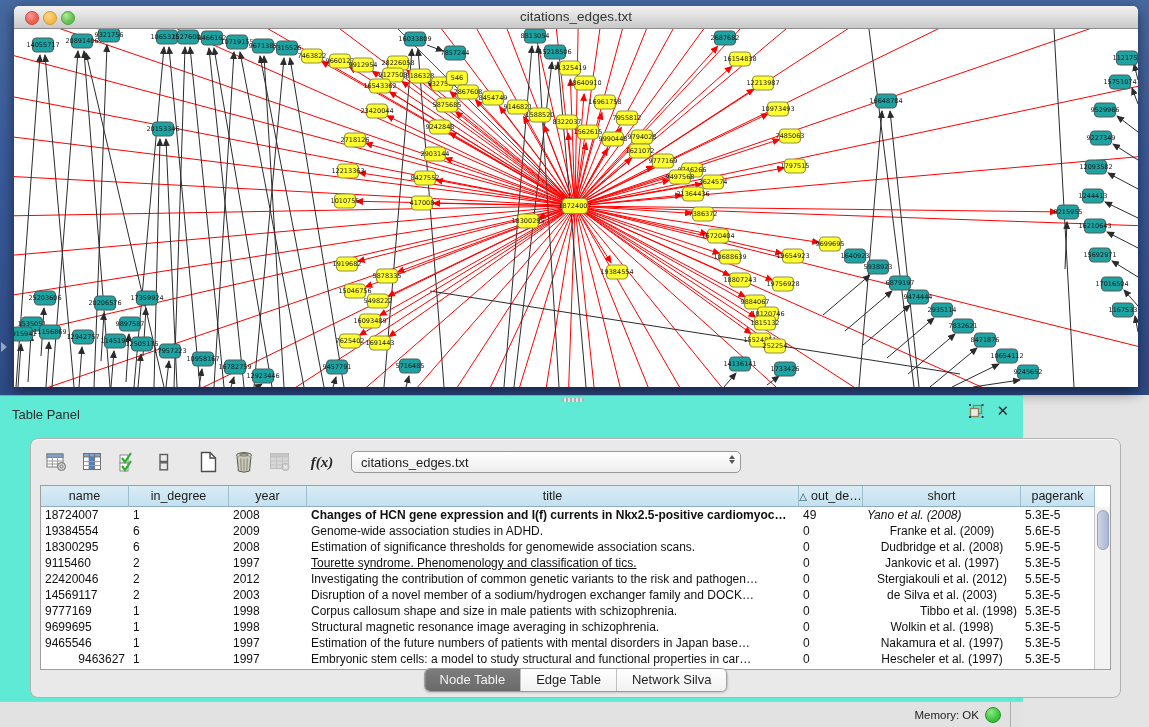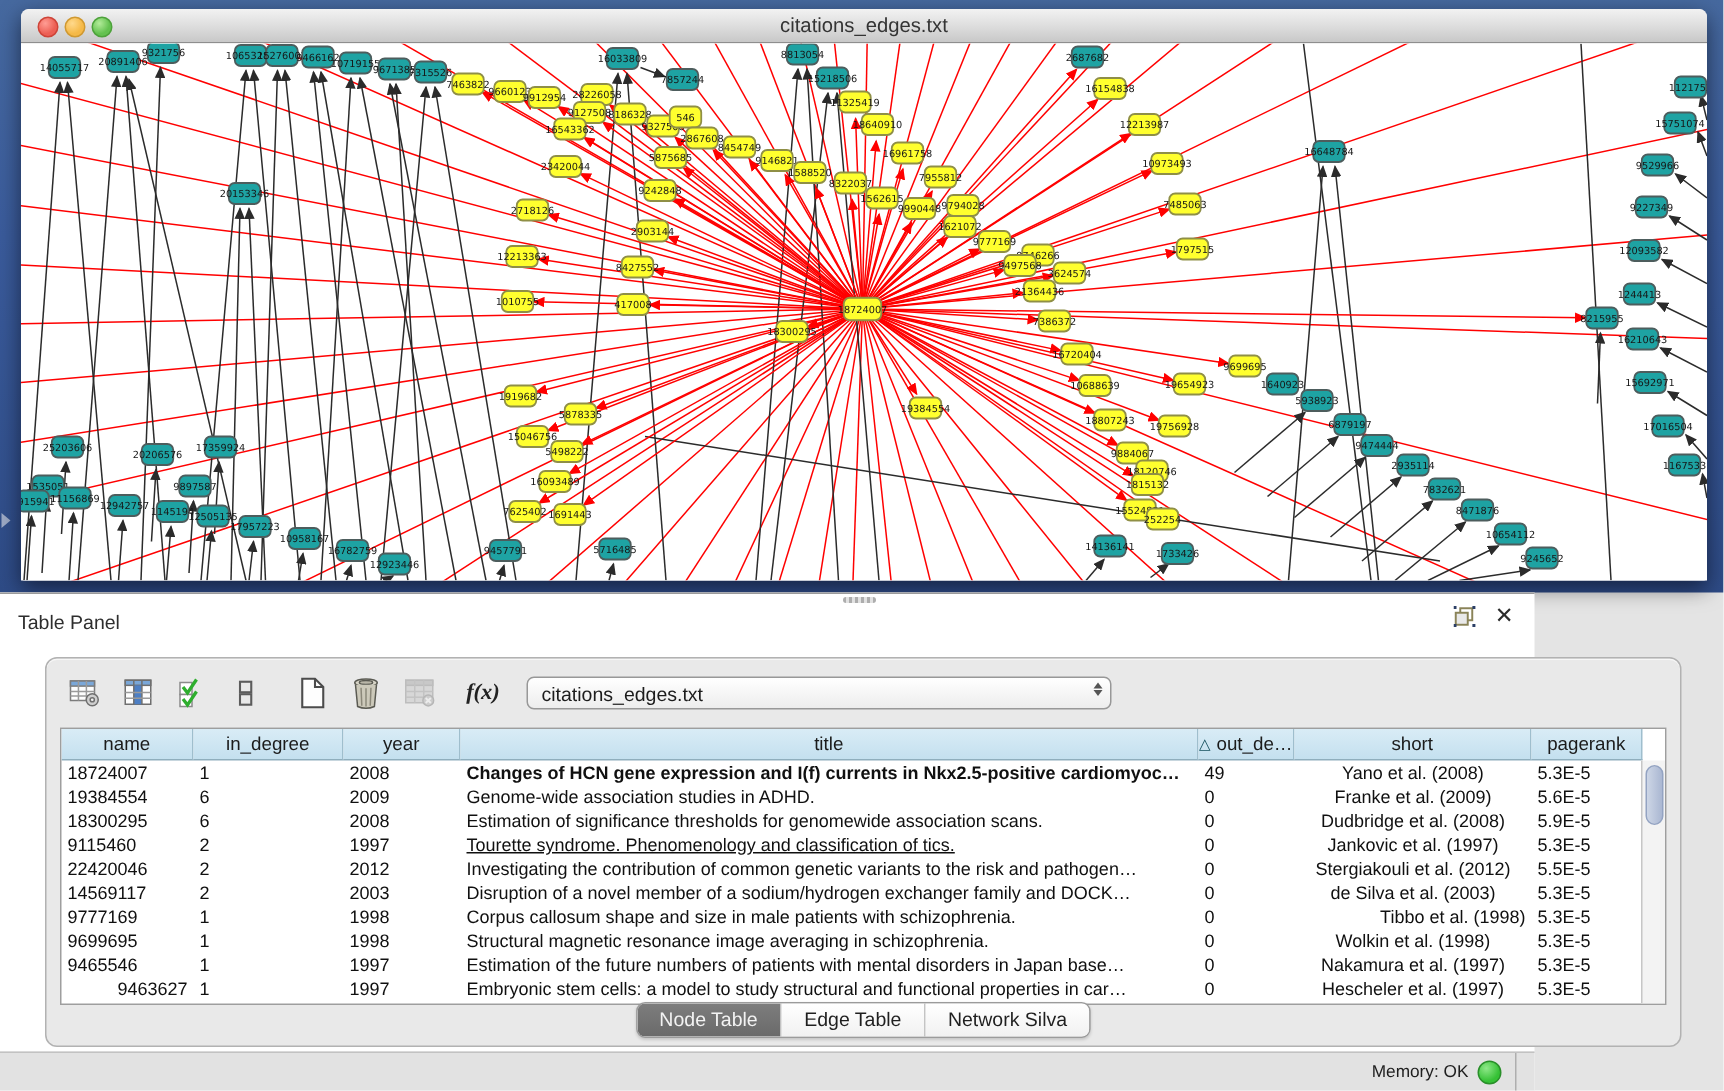--- a/index.html
+++ b/index.html
@@ -37,21 +37,21 @@
     position:absolute;left:0;right:0;top:3px;text-align:center;
     font-size:13.5px;color:#343434;
   }
   .net-canvas{
     position:relative;width:1124px;height:358px;background:#ffffff;overflow:hidden;
   }
   .net-canvas svg{display:block;}
   
   .table-panel{
     position:absolute;left:0;top:395px;width:1023px;height:332px;
-    background:#ffffff;border-top:1px solid #9a9a9a;
+    background:#5eead4;border-top:1px solid #9a9a9a;
   }
   .splitter-dimple{
     position:absolute;left:562px;top:2px;width:22px;height:4px;border-radius:2px;
     background:repeating-linear-gradient(90deg,#adadad 0 2px,#e2e2e2 2px 4px);
   }
   .panel-title{
     position:absolute;left:12px;top:11px;font-size:13px;color:#2e2e2e;
   }
   .panel-header-icons{position:absolute;right:14px;top:8px;display:flex;gap:12px;align-items:center;}
   .float-icon svg{display:block;}
@@ -942,21 +942,21 @@
             <span>pagerank</span>
           </div>
         </div>
       <div class="tbody" id="tbody">
           <div class="tr">
             <div class="td" style="width: 88px; text-align: left;">18724007</div>
             <div class="td" style="width: 100px; text-align: left;">1</div>
             <div class="td" style="width: 78px; text-align: left;">2008</div>
             <div class="td" style="width: 492px; text-align: left; font-weight: bold;">Changes of HCN gene expression and I(f) currents in Nkx2.5-positive cardiomyoc…</div>
             <div class="td" style="width: 64px; text-align: left;">49</div>
-            <div class="td" style="width: 158px; text-align: center;">Yano et al. (2008)</div>
+            <div class="td" style="width: 158px;  font-style: italic;">Yano et al. (2008)</div>
             <div class="td" style="width: 74px; text-align: left;">5.3E-5</div>
           </div>
           <div class="tr">
             <div class="td" style="width: 88px; text-align: left;">19384554</div>
             <div class="td" style="width: 100px; text-align: left;">6</div>
             <div class="td" style="width: 78px; text-align: left;">2009</div>
             <div class="td" style="width: 492px; text-align: left;">Genome-wide association studies in ADHD.</div>
             <div class="td" style="width: 64px; text-align: left;">0</div>
             <div class="td" style="width: 158px; text-align: center;">Franke et al. (2009)</div>
             <div class="td" style="width: 74px; text-align: left;">5.6E-5</div>

